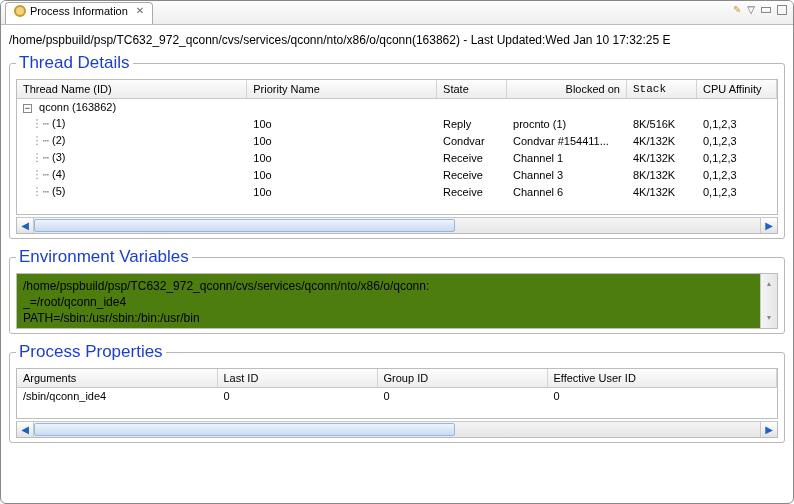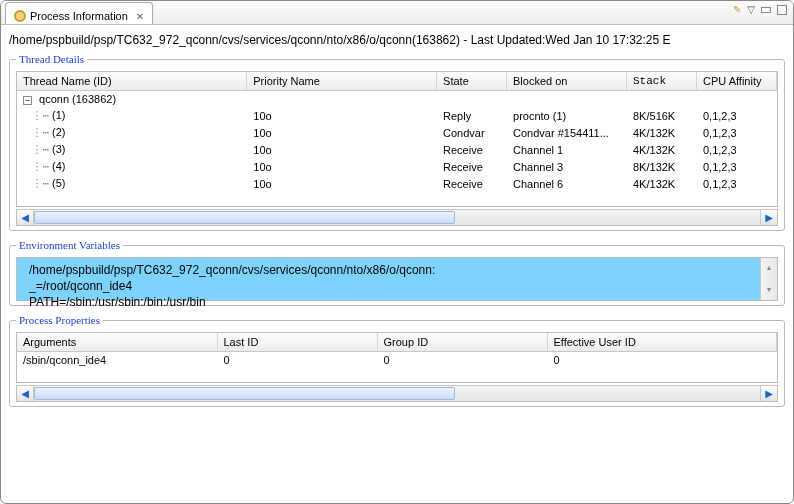--- a/index.html
+++ b/index.html
@@ -17,21 +17,21 @@
     display: flex;
     align-items: center;
     height: 24px;
     background: linear-gradient(#fdfdfd, #eeeeee);
     border-bottom: 1px solid #bbb;
     padding: 0 4px;
     position: relative;
   }
   .tab {
     display: flex;
-    align-items: flex-end;
+    align-items: flex-start;
     gap: 4px;
     padding: 2px 8px;
     border: 1px solid #aaa;
     border-bottom: none;
     border-top-left-radius: 4px;
     border-top-right-radius: 4px;
     background: #fff;
     height: 22px;
   }
   .tab .x {
@@ -56,23 +56,22 @@
     overflow: hidden;
   }
   fieldset.group {
     border: 1px solid #b8b8b8;
     border-radius: 3px;
     padding: 6px 6px 4px 6px;
     margin-bottom: 8px;
   }
   fieldset.group > legend {
     color: #1a3fcf;
-    font-size: 11px;
+    font-size: 17px;
     padding: 0 3px;
-    font-family: Liberation Serif, serif;
   }
   .table-wrap {
     border: 1px solid #bcbcbc;
     background: #fff;
   }
   table {
     width: 100%;
     border-collapse: collapse;
     font-size: 11px;
   }
@@ -87,21 +86,21 @@
     white-space: nowrap;
   }
   tbody td {
     padding: 2px 6px;
     border-right: 1px solid transparent;
     white-space: nowrap;
   }
   .col-name { width: 230px; }
   .col-pri  { width: 190px; }
   .col-state{ width: 70px; }
-  .col-block{ width: 120px; }
+  .col-block{ width: 120px; text-align: right; }
   .col-stack{ width: 70px; font-family: Liberation Mono, monospace; }
   .col-cpu  { width: 80px; }
   .tree-toggle {
     display: inline-block;
     width: 9px; height: 9px;
     border: 1px solid #888;
     text-align: center;
     line-height: 7px;
     font-size: 9px;
     margin-right: 4px;
@@ -141,23 +140,23 @@
   .hscroll .thumb {
     position: absolute;
     left: 0; top: 1px; bottom: 1px;
     width: 58%;
     background: linear-gradient(#eef4fc,#c8dbf3);
     border: 1px solid #9ab6dc;
     border-radius: 2px;
   }
   .env-box {
     border: 1px solid #bcbcbc;
-    background: #7dd3fc;
-    padding: 4px 12px;
-    height: 44px;
+    background: #4d7c0f;
+    padding: 4px 6px;
+    height: 56px;
     position: relative;
     font-size: 12px;
     line-height: 16px;
   }
   .env-scroll {
     position: absolute;
     right: 0; top: 0; bottom: 0;
     width: 17px;
     background: linear-gradient(to right,#f4f4f4,#e6e6e6);
     border-left: 1px solid #c8c8c8;

